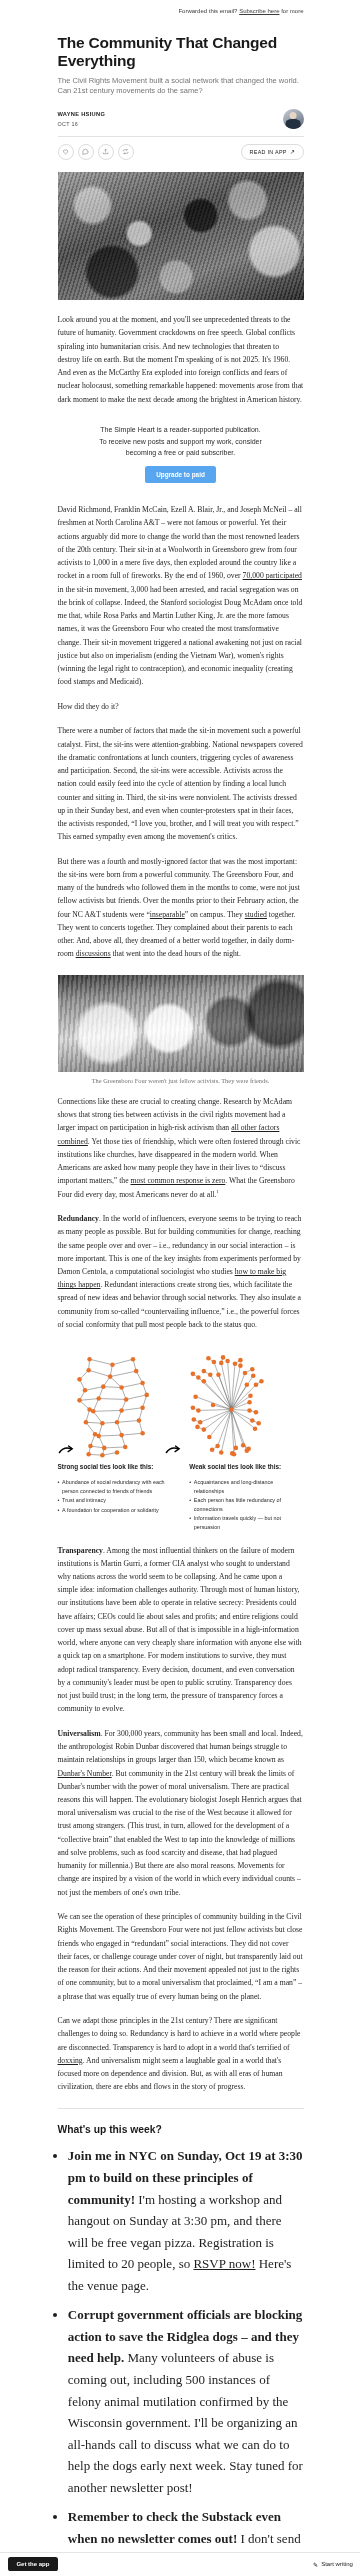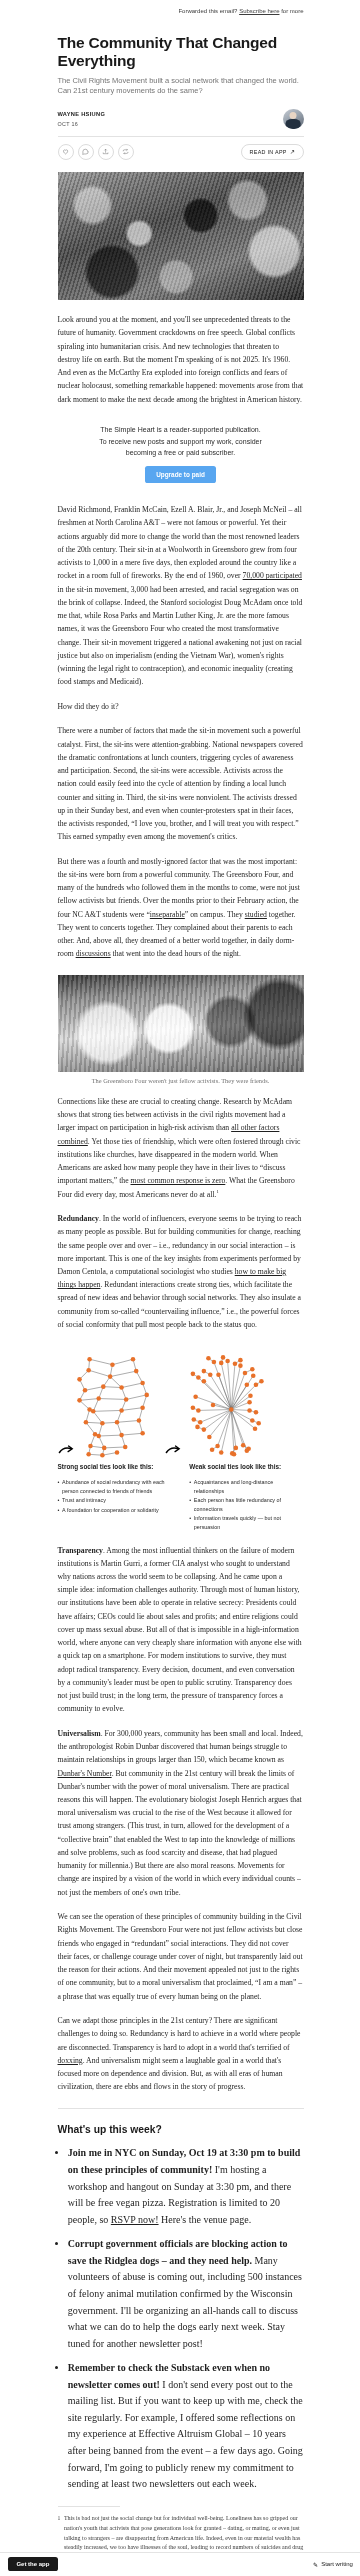--- a/index.html
+++ b/index.html
@@ -178,21 +178,21 @@
 
   
   h2.section-head {
     font-family:"Liberation Sans", sans-serif;
     font-weight:700; font-size:10.3px; color:#1a1a1a;
     margin: 15.5px 0 8.2px 0; line-height:1.25;
   }
   .hr-sep { border:none; border-top:0.5px solid #e2e2e2; margin: 14.4px 0 3.1px 0; }
   .body ul.week-list { margin: 8.2px 0; padding-left: 10.3px; }
   .body ul.week-list > li {
-    font-size: 10px; line-height:1.66; margin-bottom: 7.7px; color:#1f1f1f;
+    font-size: 13px; line-height:1.66; margin-bottom: 7.7px; color:#1f1f1f;
   }
 
   .footnote-rule { border:none; border-top:0.5px solid #e2e2e2; margin: 13.4px 0 7.2px 0; width: 62px; margin-left:0; }
   .footnote {
     display:flex; gap:3.6px; font-size:6px; line-height:1.62; color:#3a3a3a;
     margin-bottom: 9.3px;
   }
   .footnote .num { flex:0 0 auto; font-size:5.7px; }
 
   .closing { font-size:7.2px; line-height:1.7; margin: 11.3px 0 3.1px 0; color:#1f1f1f; }

